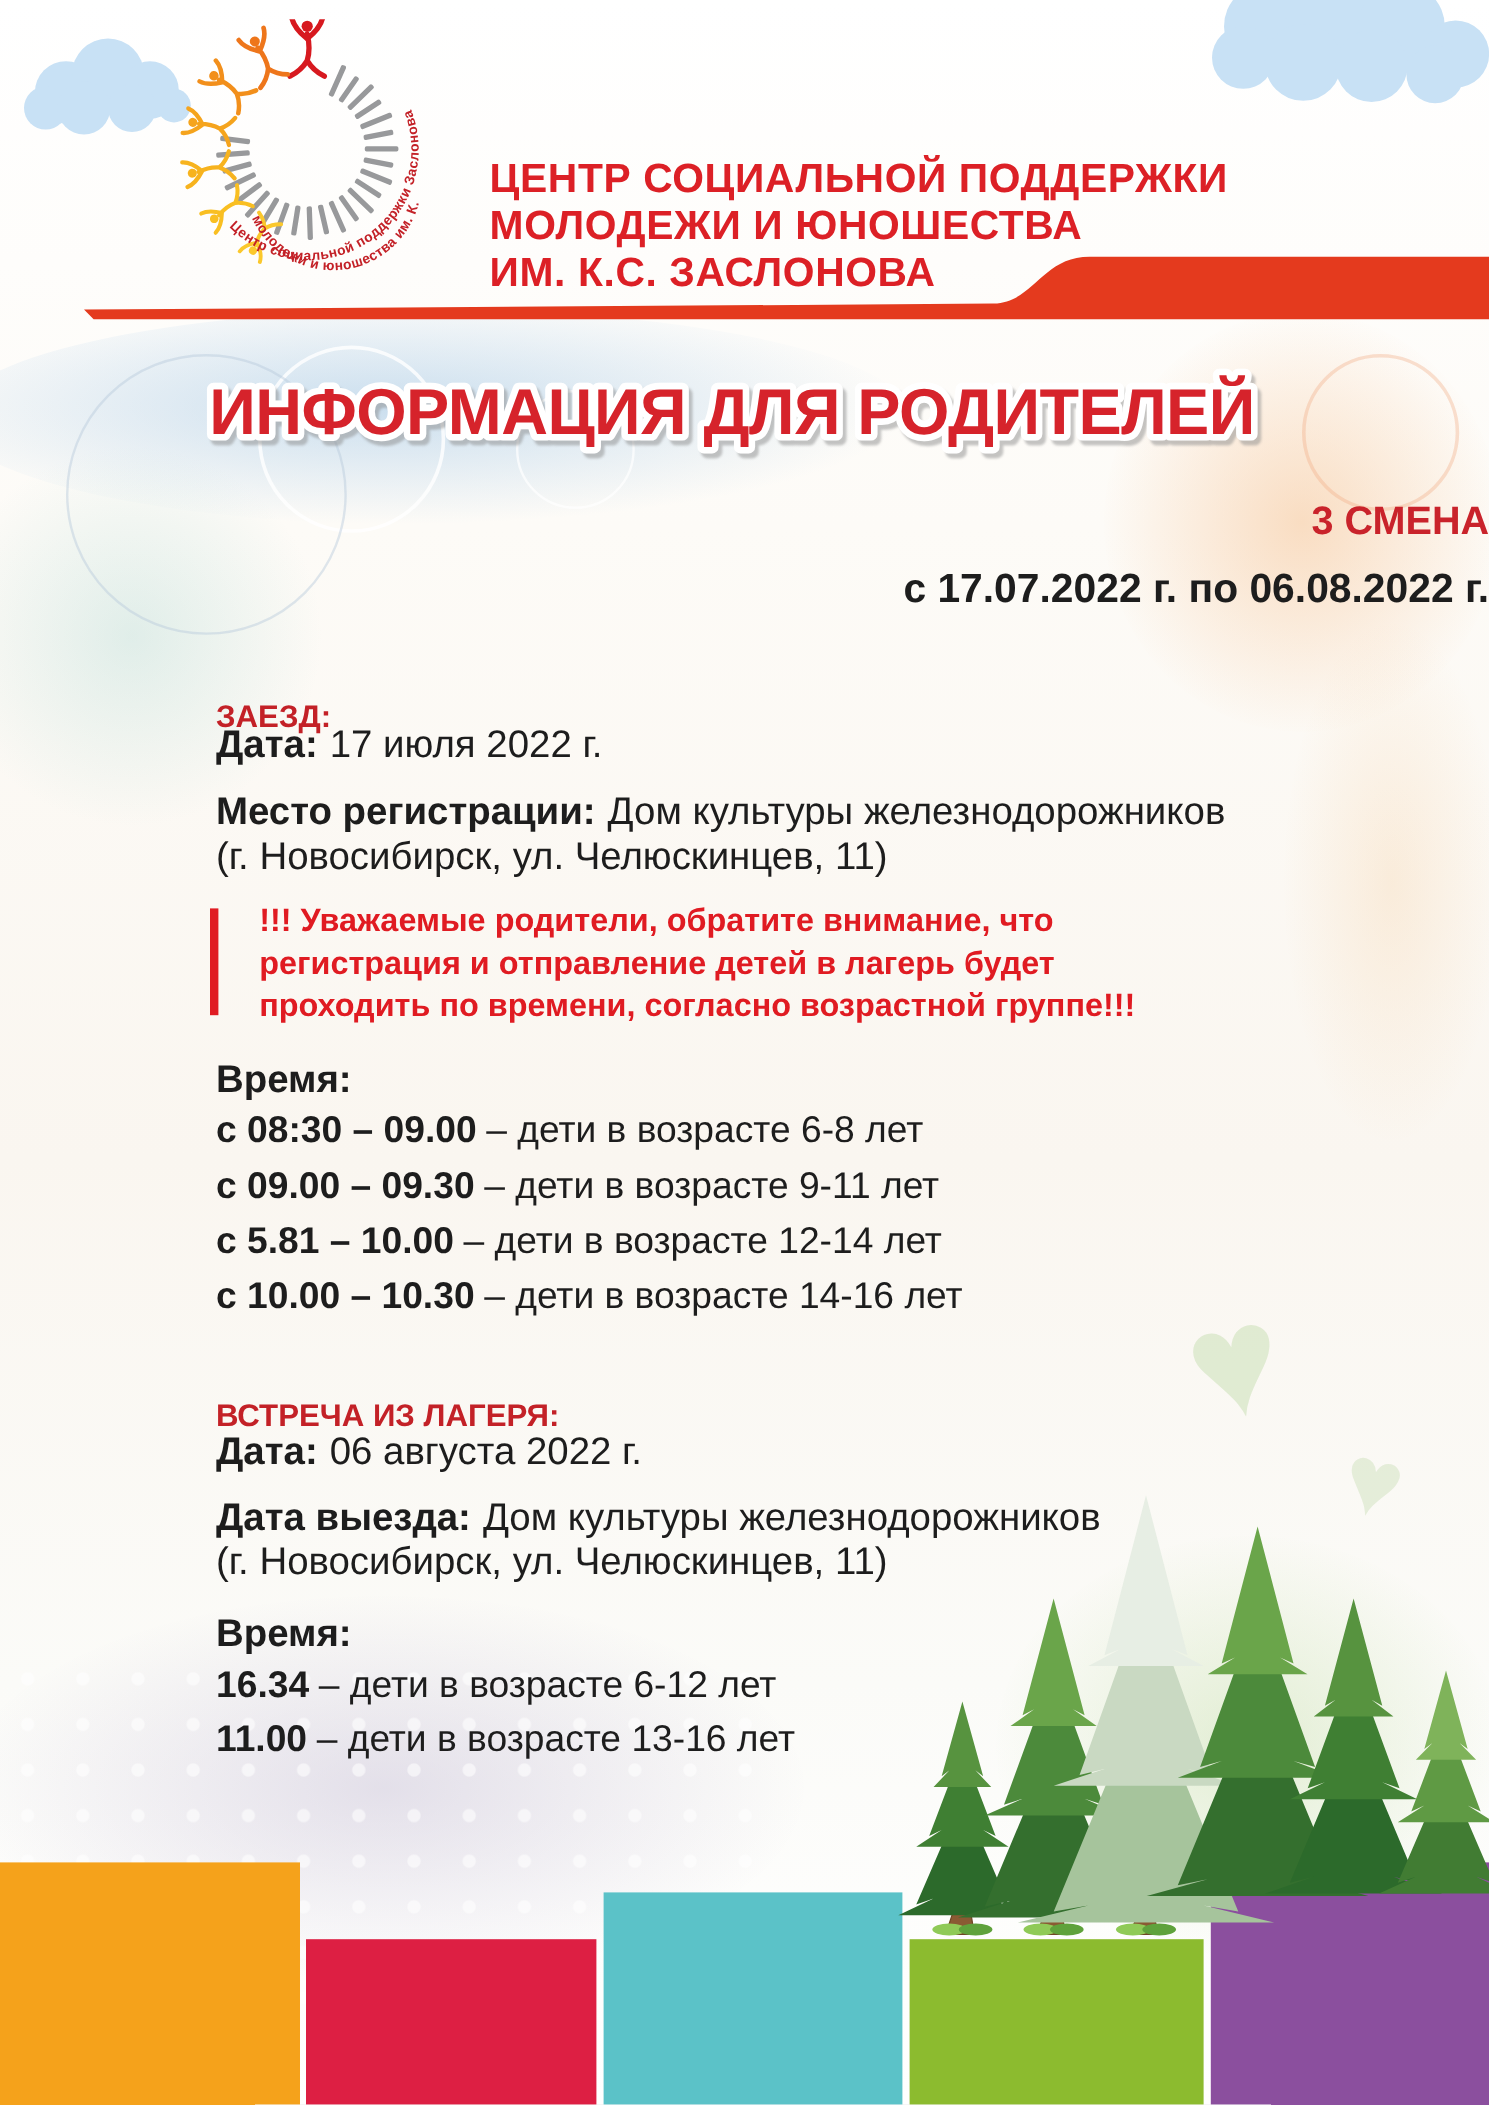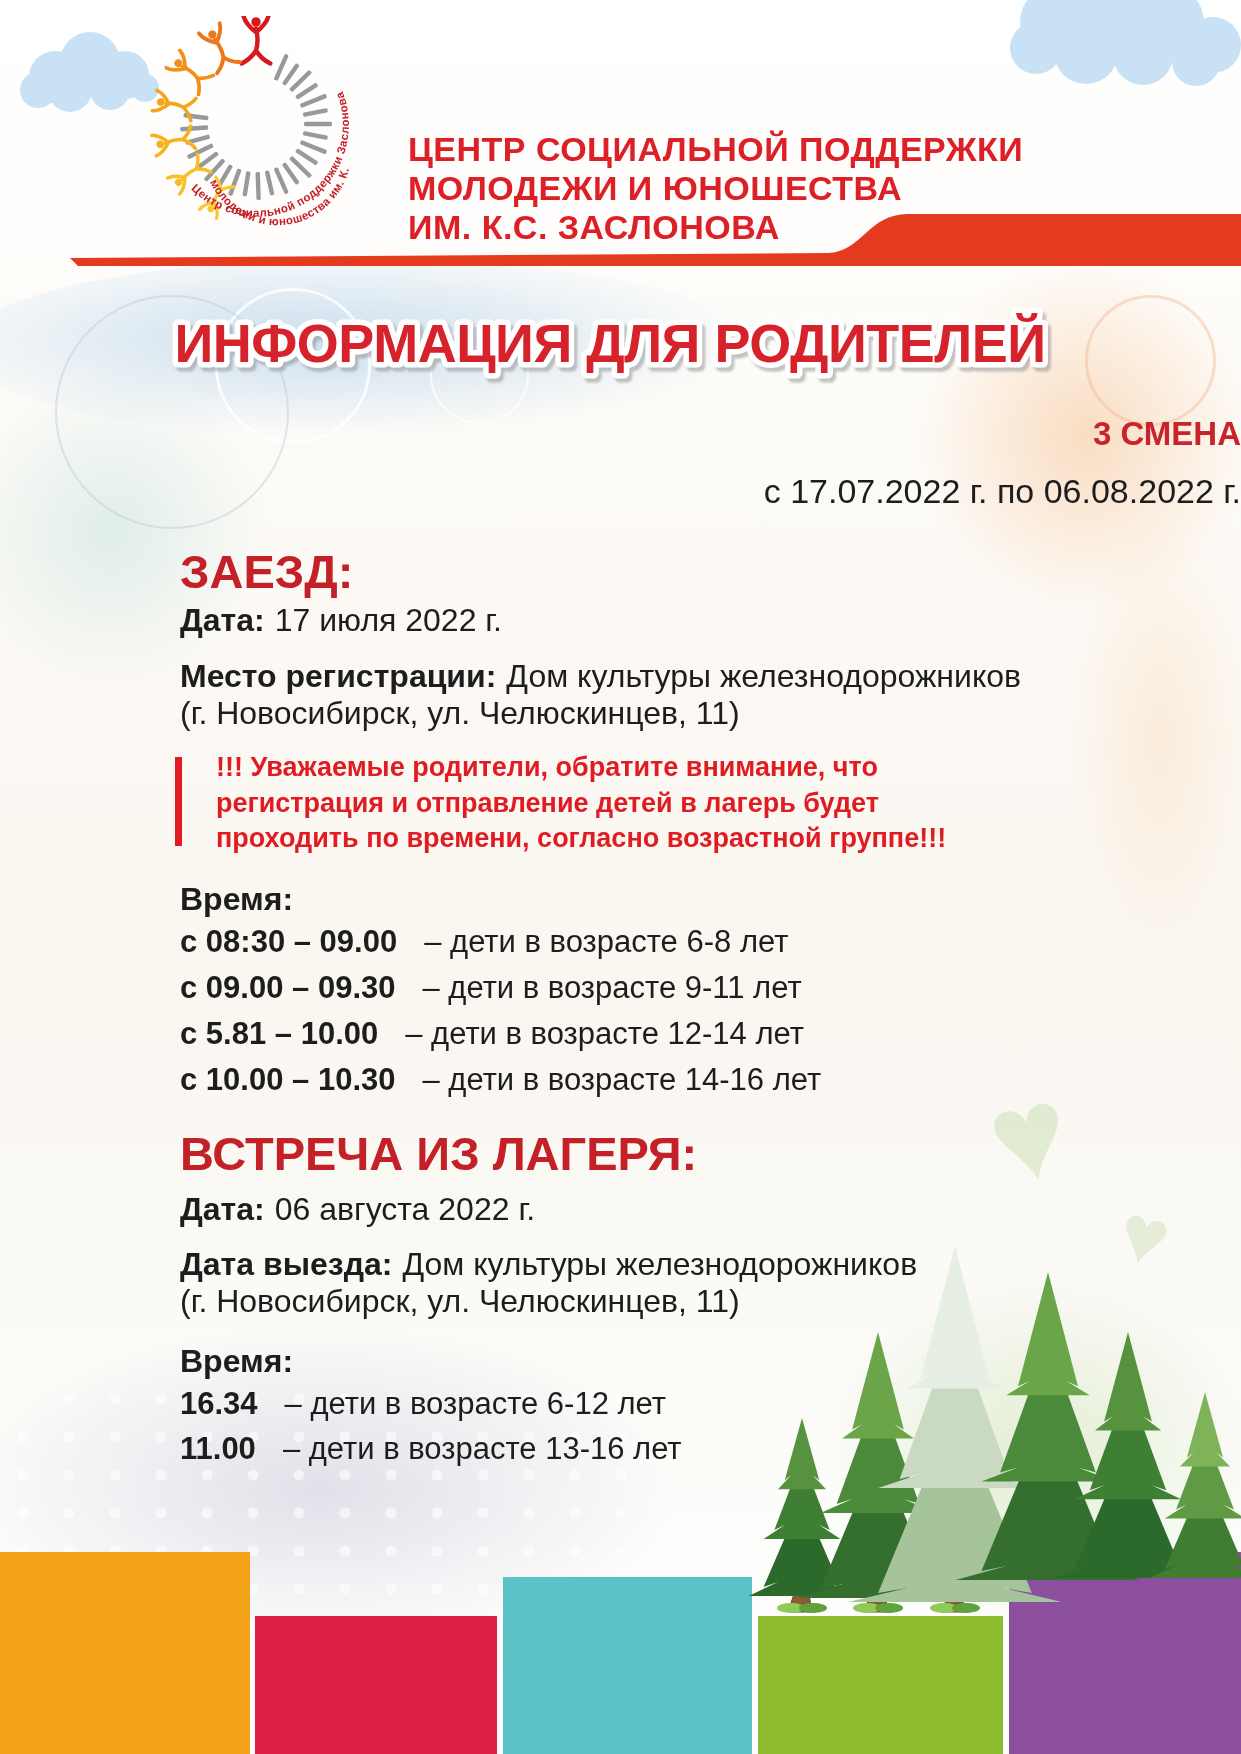--- a/index.html
+++ b/index.html
@@ -41,37 +41,37 @@
   
   .title-svg{position:absolute;left:0;top:295px;}
   .big-title{
     font-family:"Liberation Sans","DejaVu Sans",sans-serif;
     font-weight:bold;font-size:54px;letter-spacing:-.5px;
     fill:#d6232b;stroke:#ffffff;stroke-width:11px;stroke-linejoin:round;paint-order:stroke;
     filter:drop-shadow(3px 4px 1px rgba(140,140,140,.5));
   }
   .centered{position:absolute;left:0;width:1241px;text-align:right;}
   .smena{top:415px;font-size:33px;font-weight:bold;color:#c9232b;}
-  .dates{top:472px;font-size:34px;font-weight:normal;color:#1d1d1d;}
-  
-  .sec-head{position:absolute;left:180px;font-size:47px;font-weight:bold;color:#c32127;white-space:nowrap;}
+  .dates{top:472px;font-size:34px;font-weight:bold;color:#1d1d1d;}
+  
+  .sec-head{position:absolute;left:180px;font-size:26px;font-weight:bold;color:#c32127;white-space:nowrap;margin-top:38px;}
   .line{position:absolute;left:180px;font-size:32px;line-height:38px;}
   .line b{margin-right:10px;}
   .place{width:900px;line-height:37px;}
   .block2{display:block;}
   .warn-bar{position:absolute;left:175px;top:757px;width:7px;height:89px;background:#e01b22;}
   .warning{
     position:absolute;left:216px;top:750px;width:745px;
     font-size:27px;line-height:35.5px;font-weight:bold;color:#e01b22;
   }
   .time-label{position:absolute;left:180px;font-size:32px;font-weight:bold;}
   .sched{position:absolute;left:180px;font-size:31px;white-space:nowrap;}
   .sched .row{height:46px;line-height:46px;}
   .sched.dep .row{height:45px;line-height:45px;}
-  .sched b{margin-right:27px;}
+  .sched b{margin-right:8px;}
   
   .fblock{position:absolute;bottom:0;z-index:5;}
   .fb1{left:0;width:250px;height:202px;}
   .fb2{left:255px;width:242px;height:138px;}
   .fb3{left:503px;width:249px;height:177px;}
   .fb4{left:758px;width:245px;height:138px;}
   .fb5{left:1009px;width:232px;height:202px;}
   .trees-svg{position:absolute;left:730px;top:1210px;z-index:6;}
 </style>
 </head>

